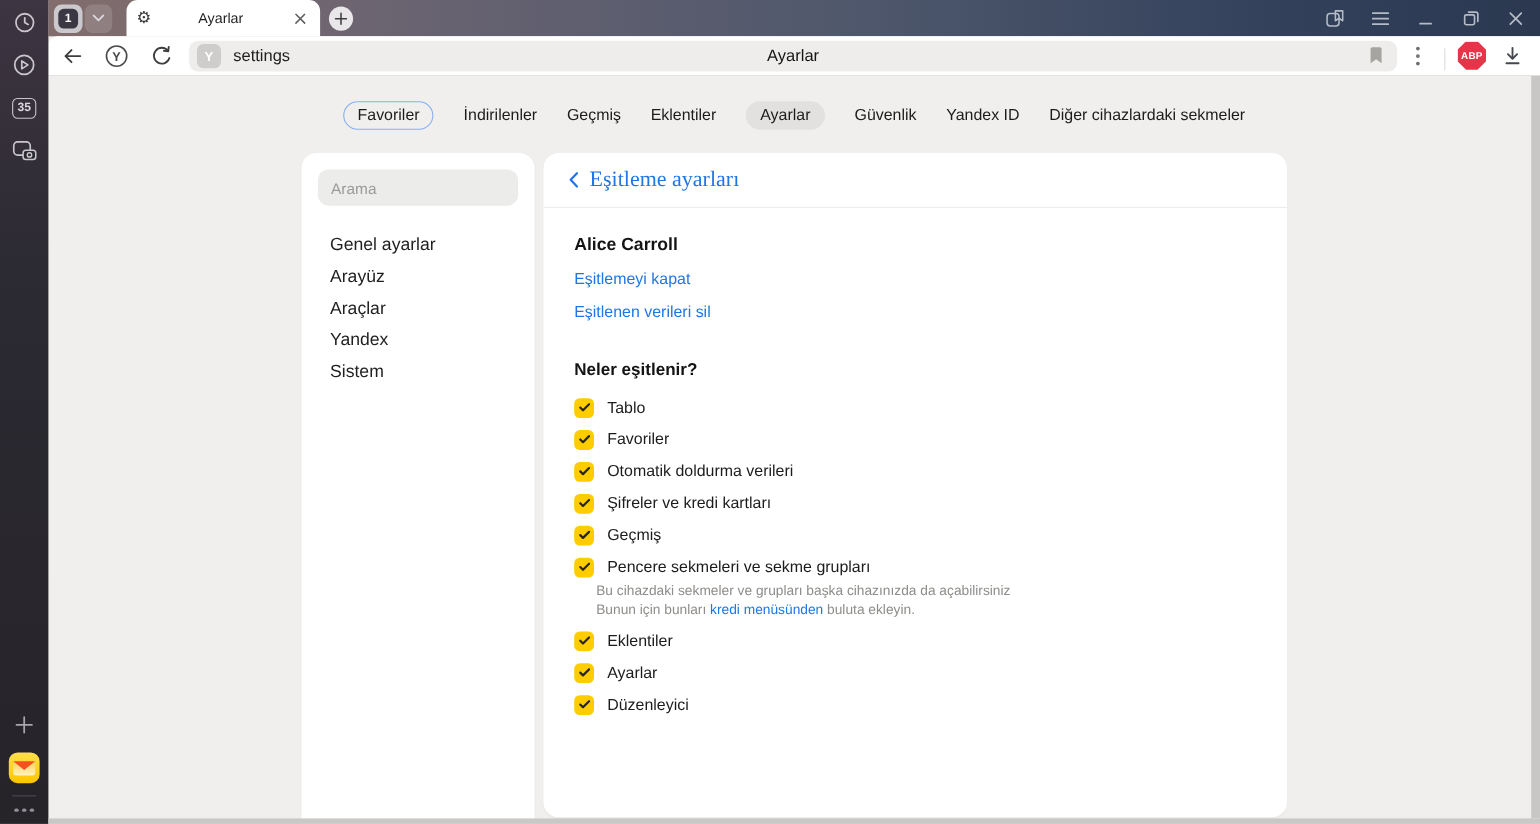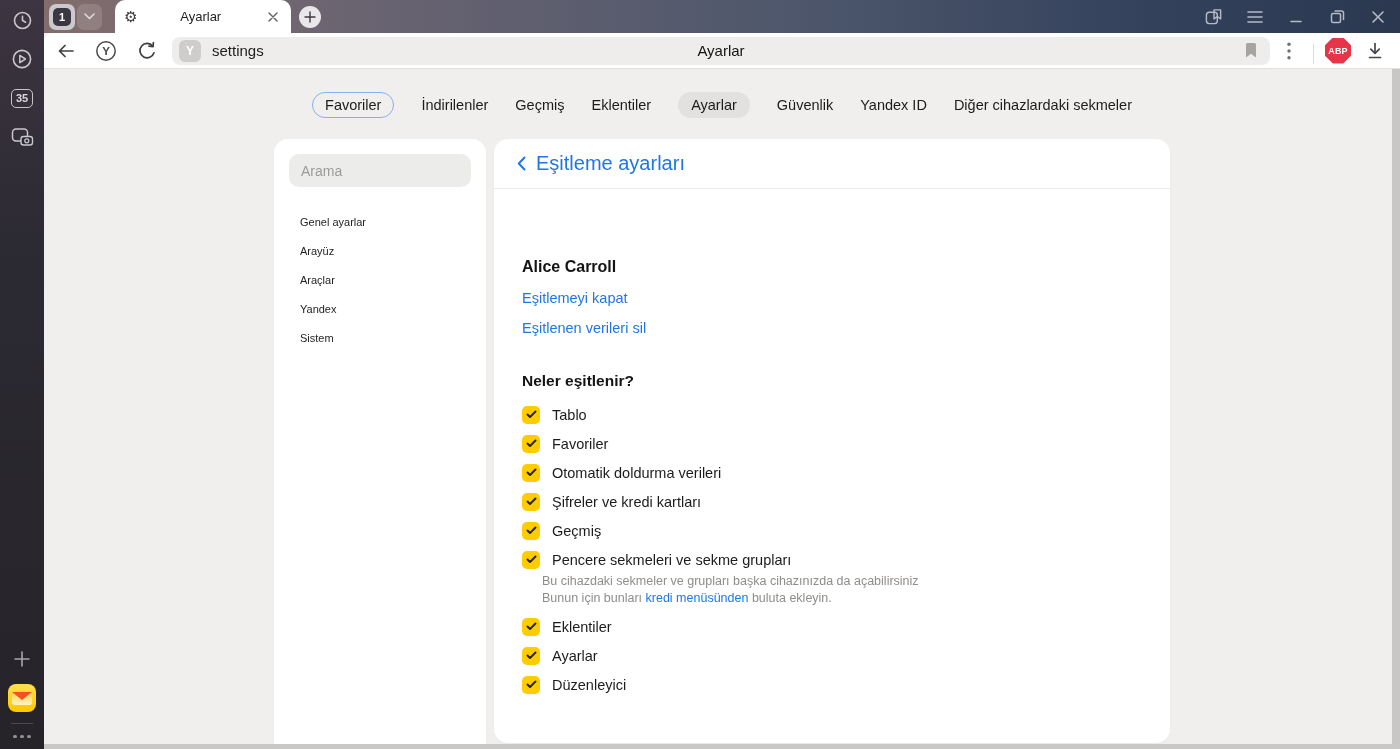--- a/index.html
+++ b/index.html
@@ -123,31 +123,31 @@
     position:absolute; left:230px; top:70px; width:212px; height:701px;
     background:#fff; border-radius:14px; box-shadow:0 1px 2px rgba(0,0,0,0.03);
   }
   .search-input {
     display:block; margin:15px 15px 0; width:182px; height:33px;
     background:#ececea; border:none; border-radius:10px; padding:0 12px;
     font-size:14px; color:#333; font-family:inherit; outline:none;
   }
   .search-input::placeholder { color:#9b9b9b; }
   .side-items { margin-top:27px; padding-left:26px; display:flex; flex-direction:column; gap:12px; }
-  .side-item { font-size:11px; color:#1f1f1f; line-height:17px; cursor:pointer; }
+  .side-item { font-size:16px; color:#1f1f1f; line-height:17px; cursor:pointer; }
 
   .main-panel {
     position:absolute; left:450px; top:70px; width:676px; height:604px;
     background:#fff; border-radius:14px; box-shadow:0 1px 2px rgba(0,0,0,0.03); overflow:hidden;
   }
   .panel-header { height:50px; display:flex; align-items:center; padding:0 16px; border-bottom:1px solid #ebebeb; }
   .back-btn { width:22px; height:22px; display:flex; align-items:center; justify-content:center; cursor:pointer; margin-right:4px; }
-  .panel-title { font-size:20px; color:var(--accent); font-weight:500; }
+  .panel-title { font-size:20px; color:var(--accent); font-weight:500;font-family:Liberation Serif, serif; }
   .panel-body { padding:24px 28px 0; }
-  .account-name { font-size:16px; font-weight:bold; color:#141414; line-height:20px;margin-top:44px; }
+  .account-name { font-size:16px; font-weight:bold; color:#141414; line-height:20px; }
   .text-link { display:inline-block; font-size:14.5px; color:var(--accent); line-height:18px; margin-top:12px; cursor:pointer; }
   .link-row { }
   .section-title { margin-top:34px; font-size:15.5px; font-weight:bold; color:#141414; line-height:19px; }
   .sync-list { margin-top:10px; }
   .sync-row { display:flex; align-items:center; height:29px; gap:12px; }
   .cbx {
     width:18px; height:18px; border-radius:5px; background:var(--checkbox_yellow);
     display:flex; align-items:center; justify-content:center; cursor:pointer; flex:0 0 auto;
   }
   .cbx-label { font-size:14.5px; color:#1c1c1c; cursor:default; }

